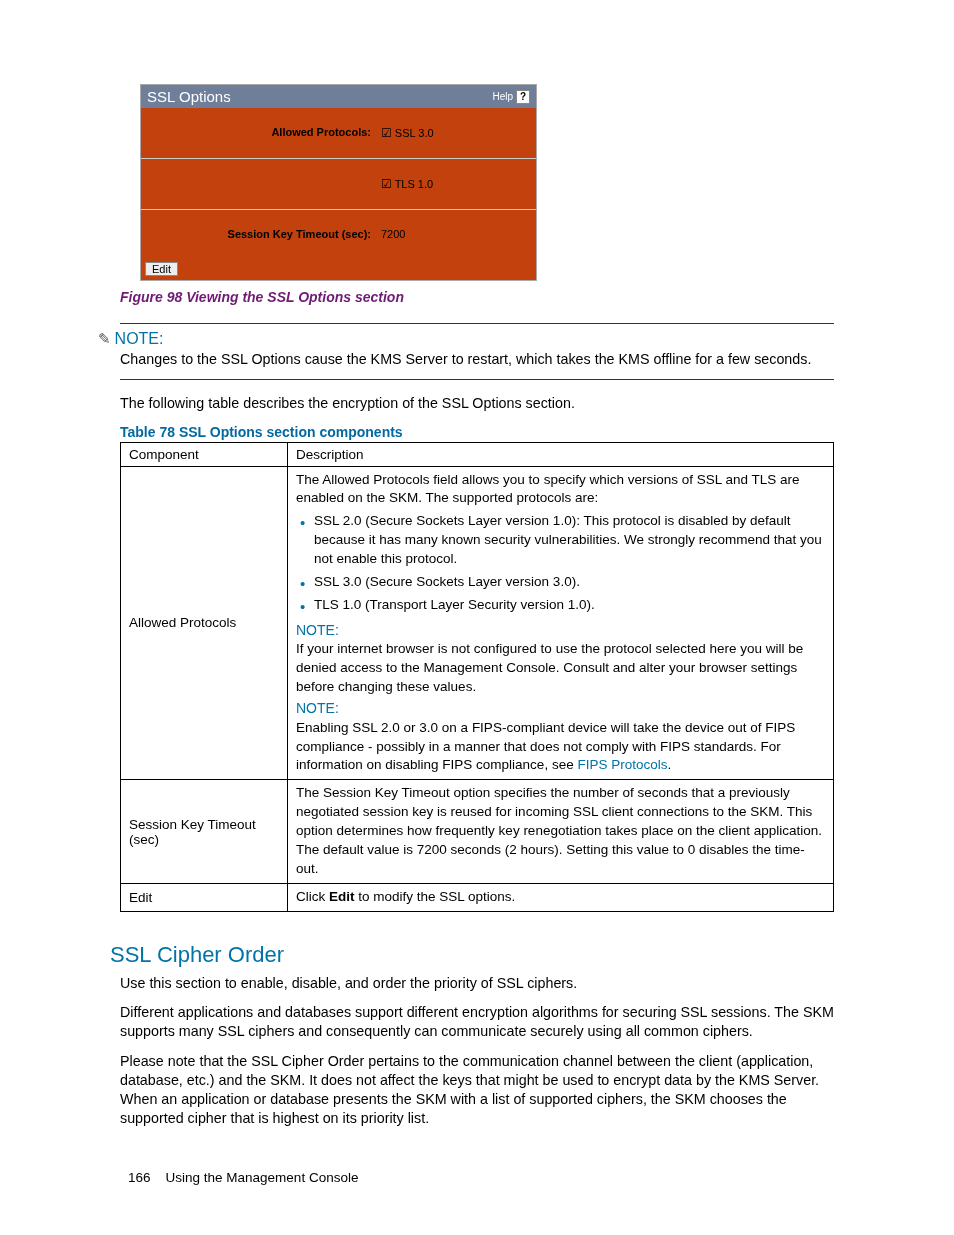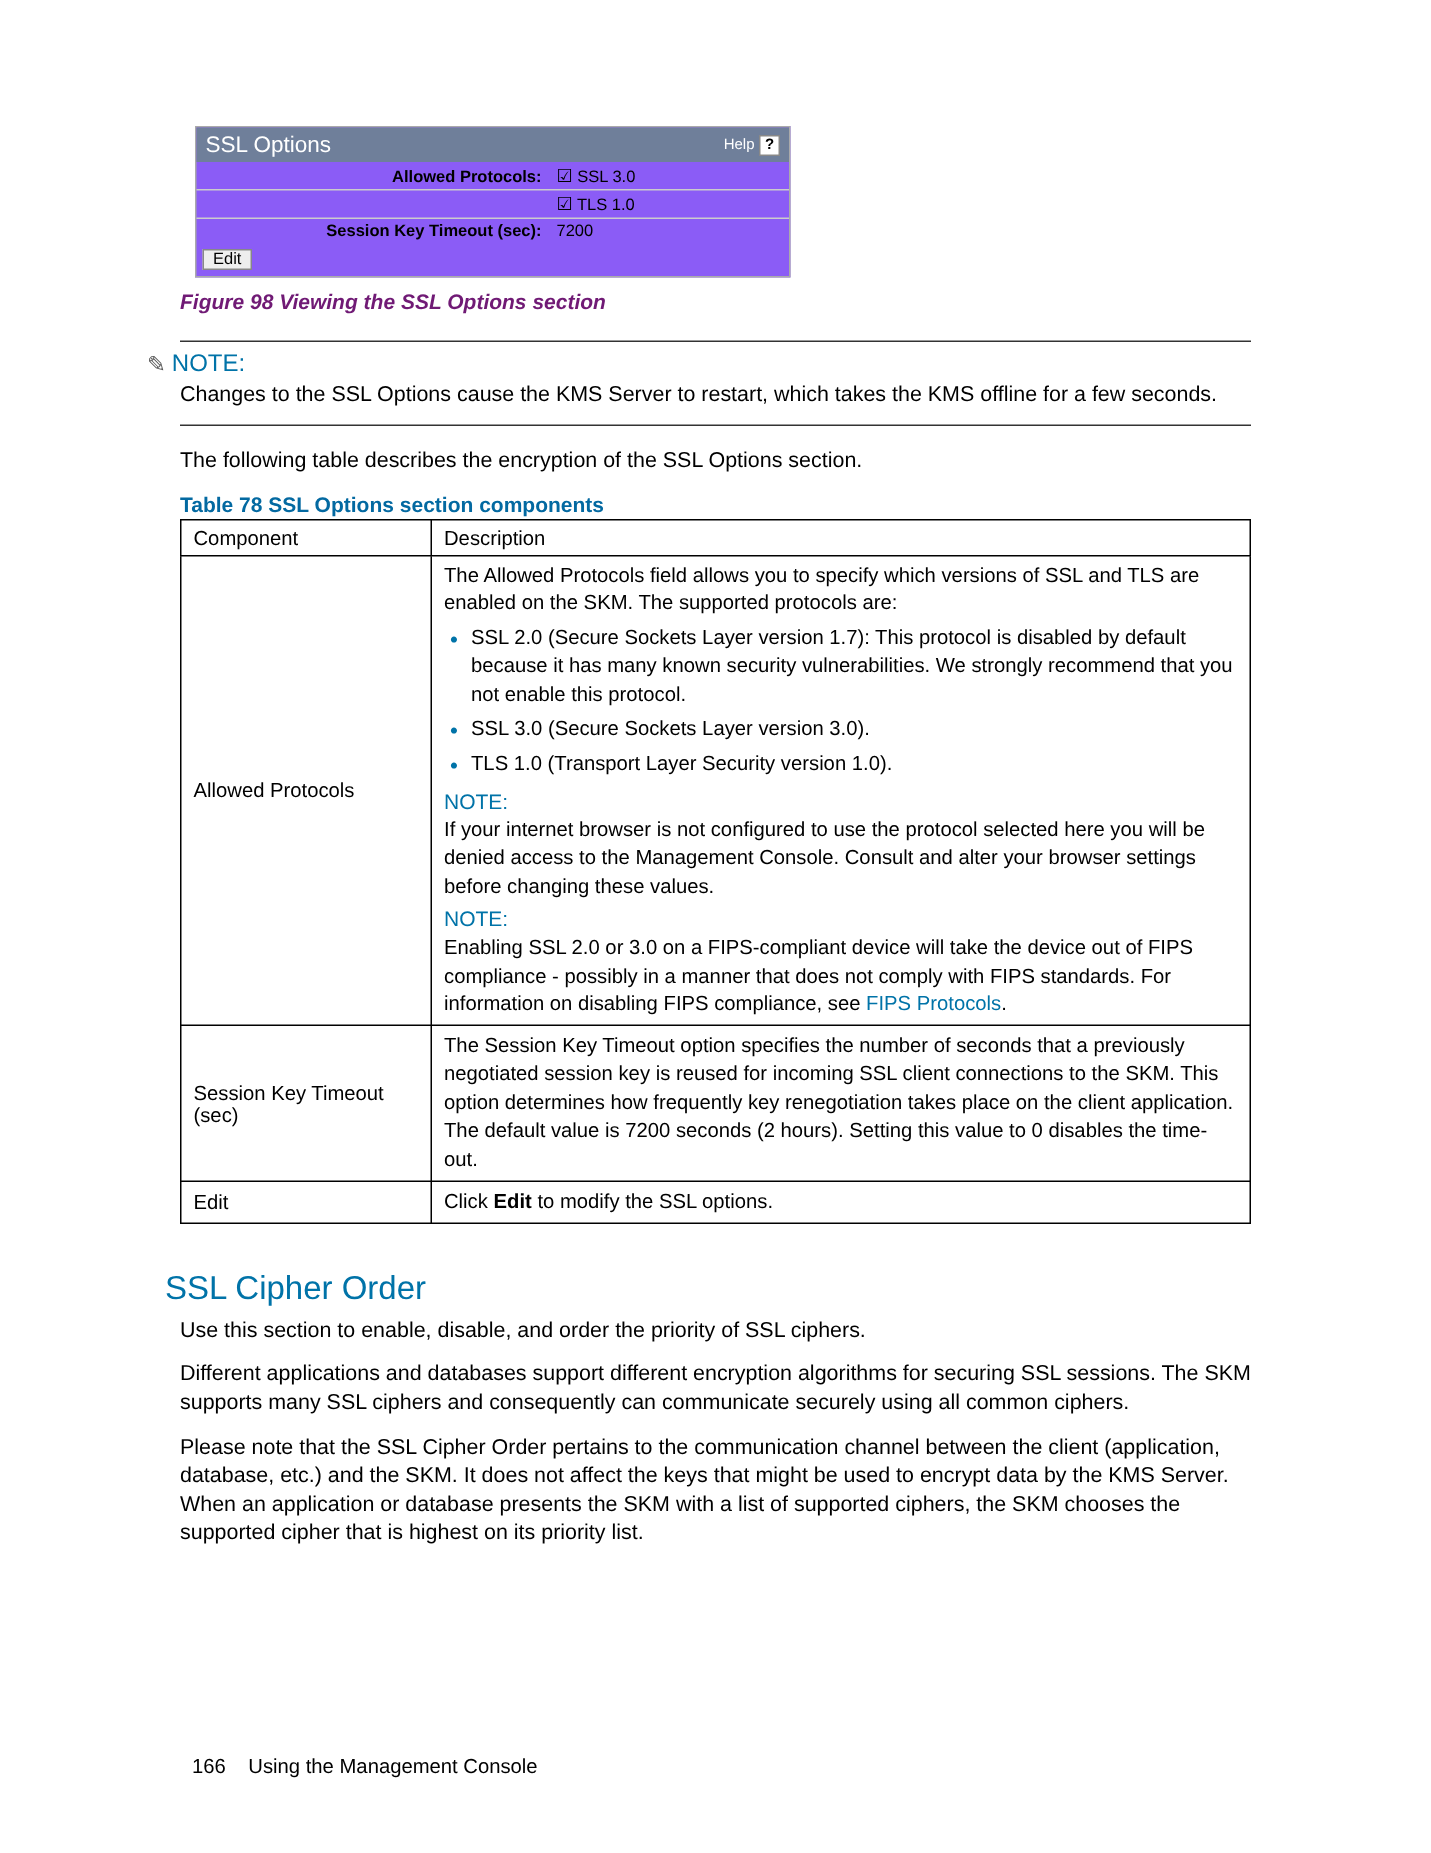--- a/index.html
+++ b/index.html
@@ -13,22 +13,22 @@
   .page {
     width: 954px;
     height: 1235px;
     position: relative;
     box-sizing: border-box;
     padding: 84px 120px 40px 120px;
   }
   .screenshot-panel {
     width: 395px;
     border: 1px solid #aaa;
-    background: #8b5cf6;
-    margin-left: 10px;
+    background: #c2410c;
+    margin-left: 20px;
     margin-bottom: 8px;
   }
   .panel-header {
     background: #6f7f9a;
     color: #fff;
     padding: 3px 6px;
     font-family: "Trebuchet MS", sans-serif;
     font-size: 15px;
     display: flex;
     justify-content: space-between;
@@ -51,23 +51,23 @@
     align-items: center;
     justify-content: center;
     border: 1px solid #888;
   }
   .panel-body {
     padding: 0;
     font-size: 11px;
   }
   .panel-row {
     display: flex;
-    align-items: flex-end;
+    align-items: flex-start;
     border-bottom: 1px solid #ccc;
-    padding: 2px 0;
+    padding: 18px 0;
   }
   .panel-row:last-of-type { border-bottom: none; }
   .panel-label {
     width: 230px;
     text-align: right;
     font-weight: bold;
     padding-right: 10px;
     font-size: 11px;
   }
   .panel-value {
@@ -234,21 +234,21 @@
     <tbody>
         <tr>
       <th style="width:150px;">Component</th>
       <th>Description</th>
     </tr>
     <tr>
       <td>Allowed Protocols</td>
       <td class="desc">
         <div>The Allowed Protocols field allows you to specify which versions of SSL and TLS are enabled on the SKM. The supported protocols are:</div>
         <ul class="bullet-list">
-          <li>SSL 2.0 (Secure Sockets Layer version 1.7): This protocol is disabled by default because it has many known security vulnerabilities. We strongly recommend that you not enable this protocol.</li>
+          <li>SSL 2.0 (Secure Sockets Layer version 1.0): This protocol is disabled by default because it has many known security vulnerabilities. We strongly recommend that you not enable this protocol.</li>
           <li>SSL 3.0 (Secure Sockets Layer version 3.0).</li>
           <li>TLS 1.0 (Transport Layer Security version 1.0).</li>
         </ul>
         <span class="inline-note">NOTE:</span>
         <div>If your internet browser is not configured to use the protocol selected here you will be denied access to the Management Console. Consult and alter your browser settings before changing these values.</div>
         <span class="inline-note">NOTE:</span>
         <div>
           <span>Enabling SSL 2.0 or 3.0 on a FIPS-compliant device will take the device out of FIPS compliance - possibly in a manner that does not comply with FIPS standards. For information on disabling FIPS compliance, see </span><span class="link">FIPS Protocols</span><span>.</span>
         </div>
       </td>

